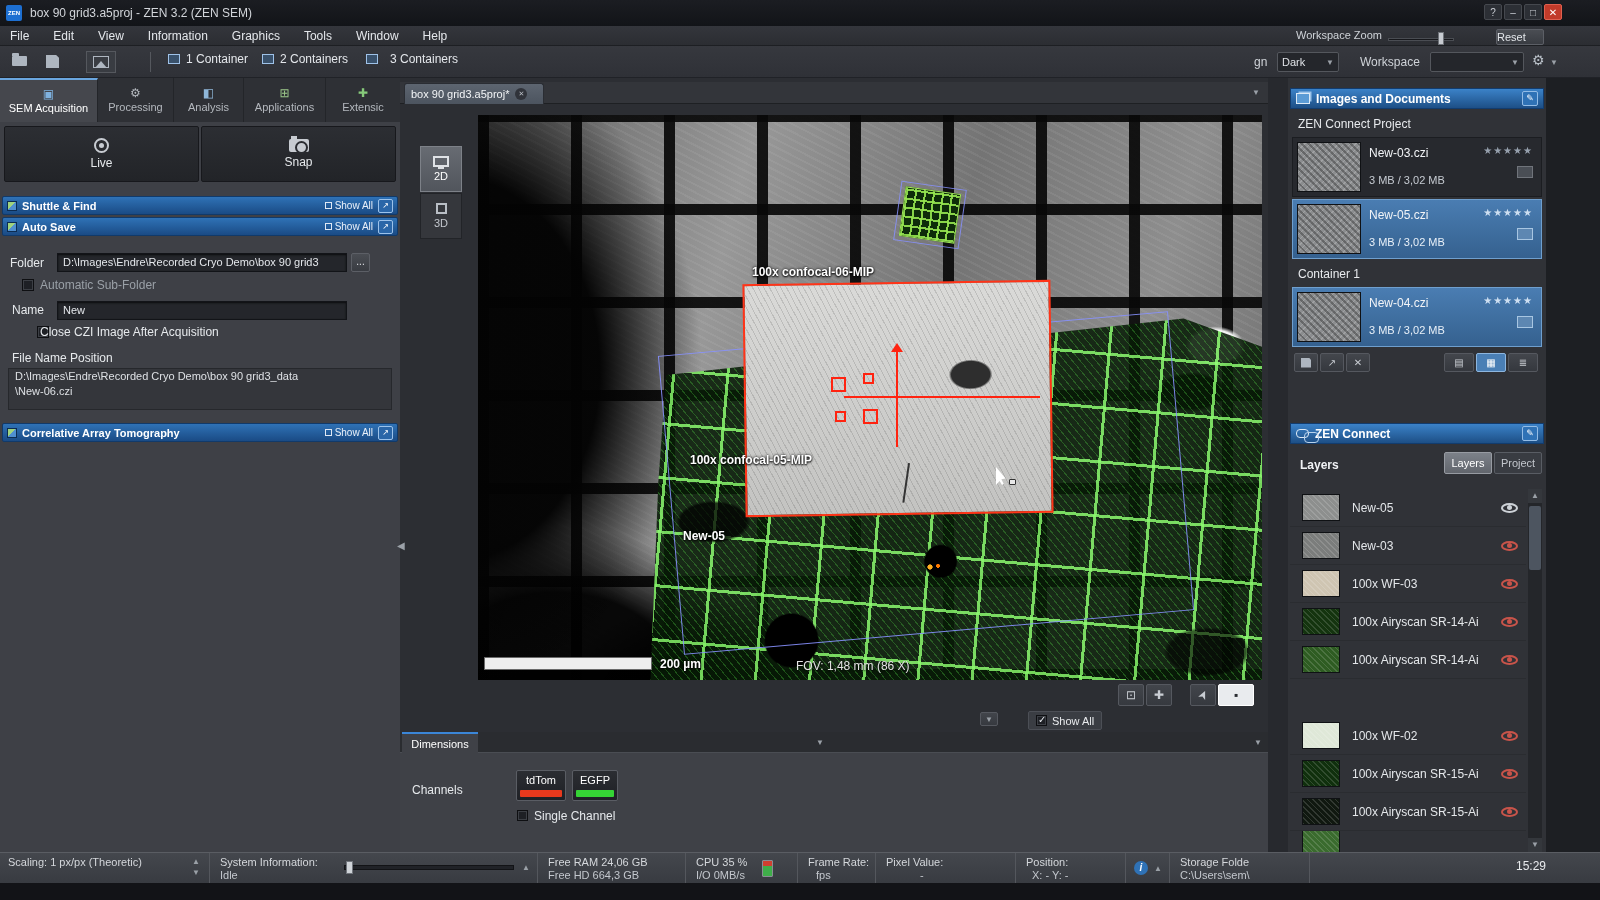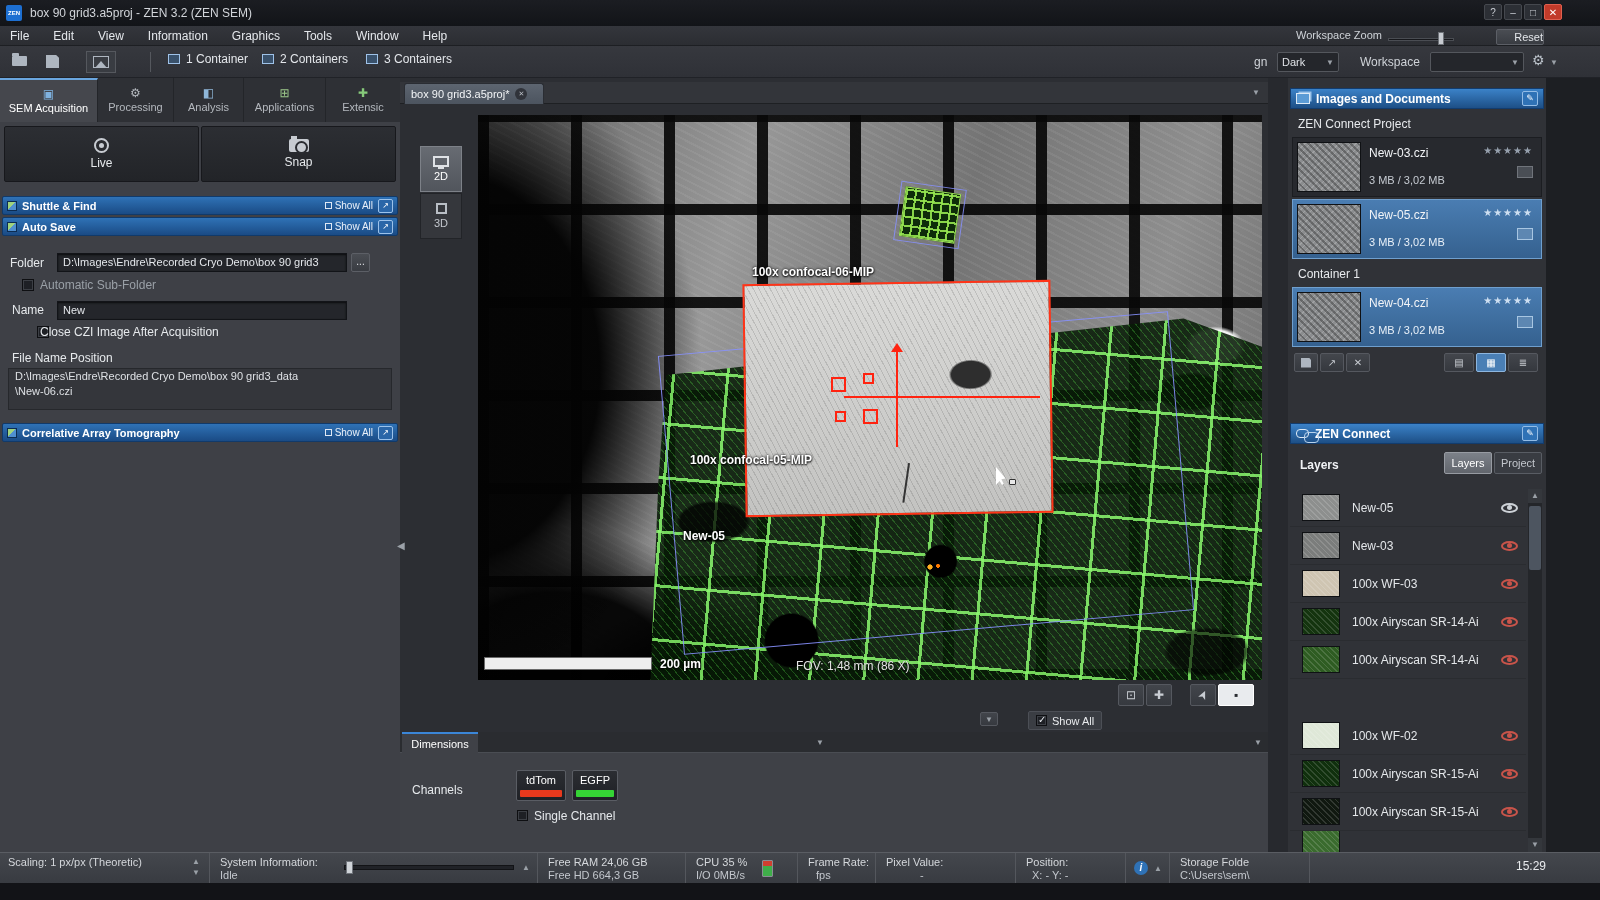--- a/index.html
+++ b/index.html
@@ -12,21 +12,21 @@
 .title-text{font-size:12px;color:#d2d5da}
 .win-btns{position:absolute;right:38px;top:4px;display:flex;gap:2px}
 .wb{width:18px;height:16px;background:#2c2f35;border:1px solid #45484e;color:#c9cdd3;font-size:10px;display:flex;align-items:center;justify-content:center;border-radius:2px}
 .wb.close{background:#c23b2a;border-color:#e0604f;color:#fff}
 
 .menubar{left:0;top:26px;width:1600px;height:20px;background:linear-gradient(#34363c,#2b2d32);display:flex;align-items:center;padding-left:10px;gap:24px;border-bottom:1px solid #1d1f23}
 .menu-item{font-size:12px;color:#e4e7eb}
 .wz-label{position:absolute;right:218px;top:3px;font-size:11px;color:#cfd3d8}
 .wz-track{position:absolute;right:146px;top:12px;width:66px;height:3px;background:#17181c;border:1px solid #4a4d53}
 .wz-thumb{position:absolute;right:156px;top:6px;width:6px;height:13px;background:#c7cbd1;border:1px solid #6e7278}
-.reset-btn{position:absolute;right:56px;top:3px;width:48px;height:16px;background:linear-gradient(#4a4d53,#393c42);border:1px solid #5c5f66;border-radius:2px;font-size:11px;color:#e4e7eb;text-align:right;line-height:14px}
+.reset-btn{position:absolute;right:56px;top:3px;width:48px;height:16px;background:linear-gradient(#4a4d53,#393c42);border:1px solid #5c5f66;border-radius:2px;font-size:11px;color:#e4e7eb;text-align:left;line-height:14px}
 
 .toolbar{left:0;top:46px;width:1600px;height:32px;background:linear-gradient(#36383e,#2f3137);border-bottom:1px solid #202227}
 .ic-folder{width:15px;height:10px;background:#aeb6c0;border-radius:1px;position:relative}
 .ic-folder::before{content:"";position:absolute;top:-3px;left:0;width:7px;height:3px;background:#aeb6c0;border-radius:1px 1px 0 0}
 .ic-save{width:13px;height:13px;background:#aeb6c0;clip-path:polygon(0 0,78% 0,100% 22%,100% 100%,0 100%)}
 .ic-img{width:16px;height:12px;border:1px solid #aeb6c0;position:relative;overflow:hidden}
 .ic-img::after{content:"";position:absolute;left:1px;bottom:-1px;width:0;height:0;border-left:6px solid transparent;border-right:6px solid transparent;border-bottom:7px solid #aeb6c0}
 .vsep{width:1px;height:20px;background:#55585e}
 .ic-cont{width:12px;height:10px;border:1px solid #9fc2e8;background:#39516b}
 .cont-label{font-size:12px;color:#e4e7eb}
@@ -211,21 +211,21 @@
     </div>
   <div class="abs vsep" style="left:150px;top:6px"></div>
   <div class="abs" style="left:168px;top:6px;display:flex;align-items:center;gap:6px">
     <span class="ic-cont"></span>
     <span class="cont-label">1 Container</span>
   </div>
   <div class="abs" style="left:262px;top:6px;display:flex;align-items:center;gap:6px">
     <span class="ic-cont"></span>
     <span class="cont-label">2 Containers</span>
   </div>
-  <div class="abs" style="left:366px;top:6px;display:flex;align-items:center;gap:6px">
+  <div class="abs" style="left:366px;top:6px;display:flex;align-items:center;gap:12px">
     <span class="ic-cont"></span>
     <span class="cont-label">3 Containers</span>
   </div>
   <span class="abs" style="left:1254px;top:9px;font-size:12px;color:#cfd3d8">gn</span>
   <div class="abs dd" style="left:1277px;top:6px;width:62px">
     <span>Dark</span>
       <span class="car">▼</span>
   </div>
   <span class="abs" style="left:1360px;top:9px;font-size:12px;color:#cfd3d8">Workspace</span>
   <div class="abs dd" style="left:1430px;top:6px;width:94px">

